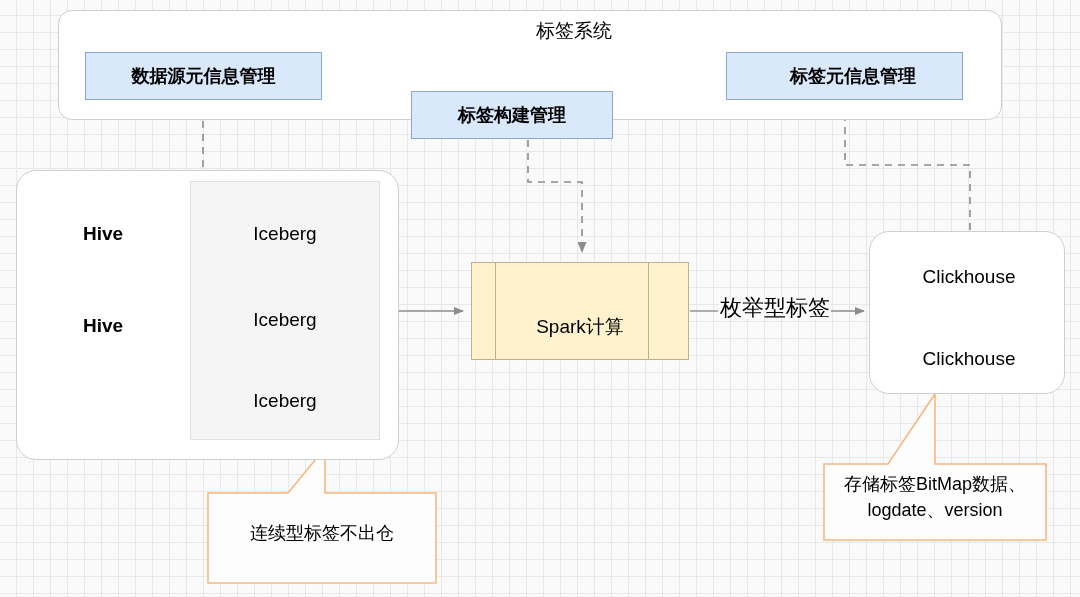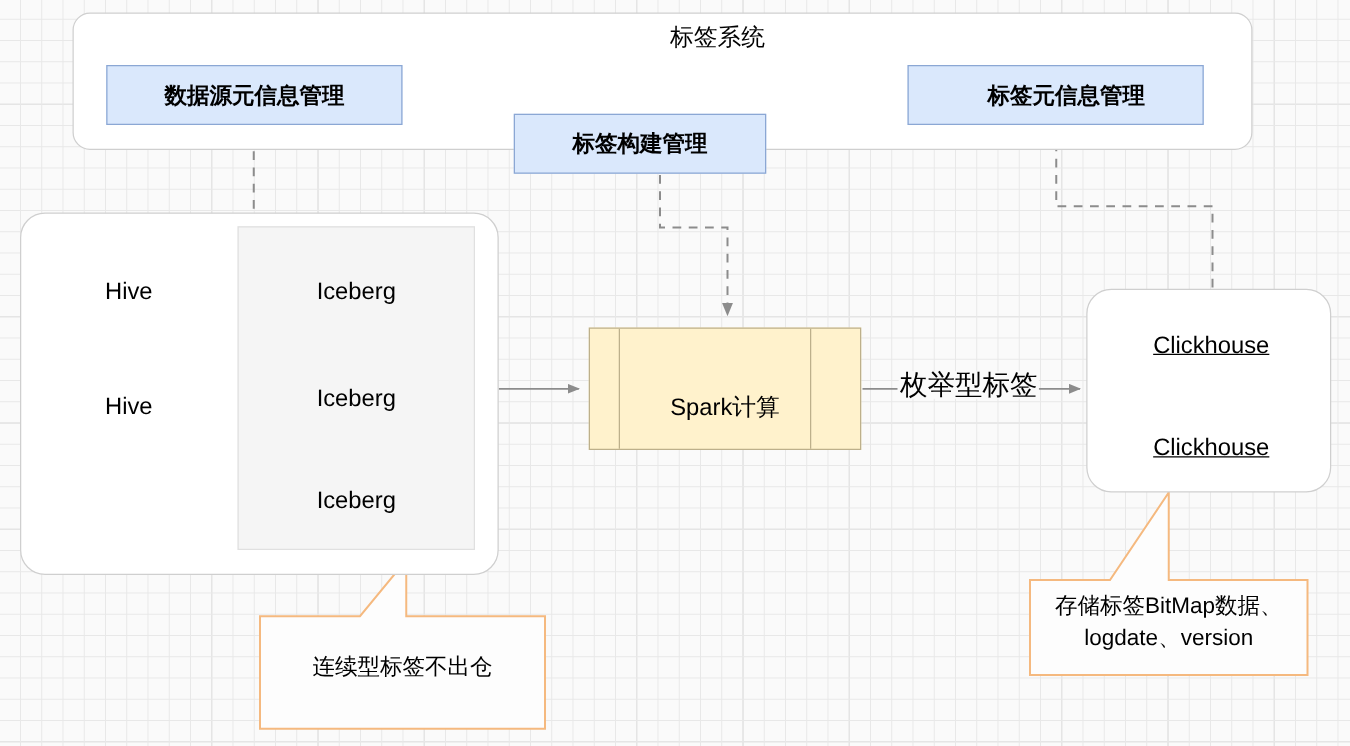--- a/index.html
+++ b/index.html
@@ -86,23 +86,23 @@
   
   .cyl {
     position: absolute;
     display: flex;
     align-items: center;
     justify-content: center;
     font-size: 19px;
     color: #000;
     box-sizing: border-box;
   }
-  .cyl-hive  { width: 114px; height: 52px; }
+  .cyl-hive  { width: 114px; height: 52px; font-weight: bold; }
   .cyl-ice   { width: 110px; height: 52px; }
-  .cyl-ch    { width: 116px; height: 48px; text-decoration: underline; }
+  .cyl-ch    { width: 116px; height: 48px; }
 
   #hive-1 { left: 46px; top: 208px; }
   #hive-2 { left: 46px; top: 300px; }
   #ice-1  { left: 230px; top: 208px; }
   #ice-2  { left: 230px; top: 294px; }
   #ice-3  { left: 230px; top: 375px; }
   #ch-1   { left: 911px; top: 253px; }
   #ch-2   { left: 911px; top: 335px; }
 
   

